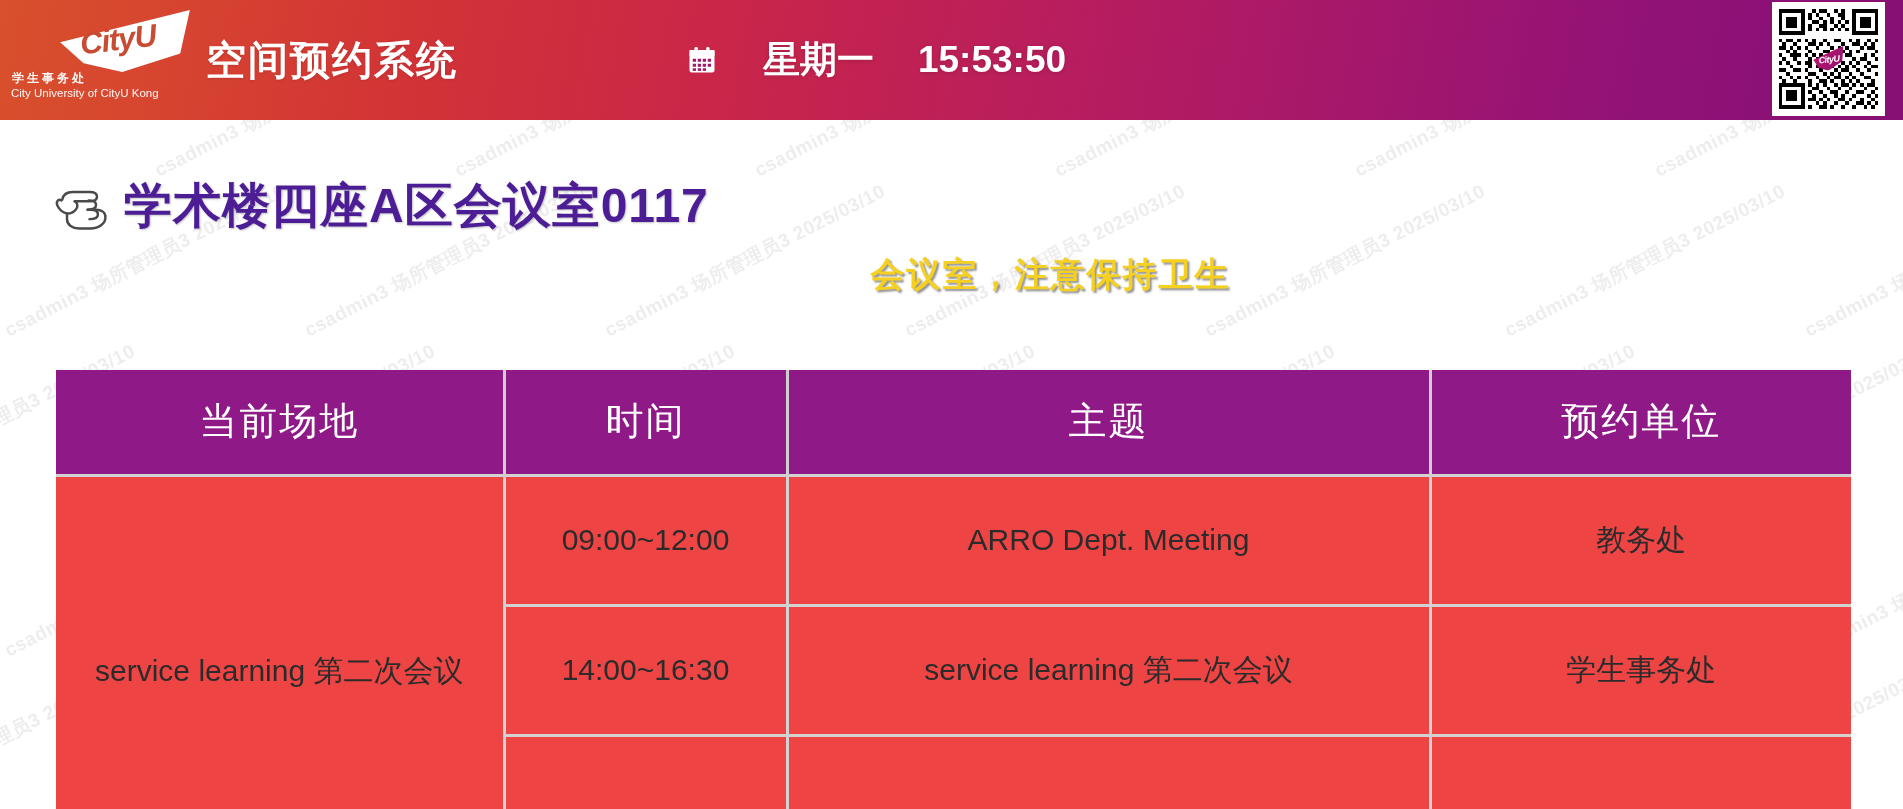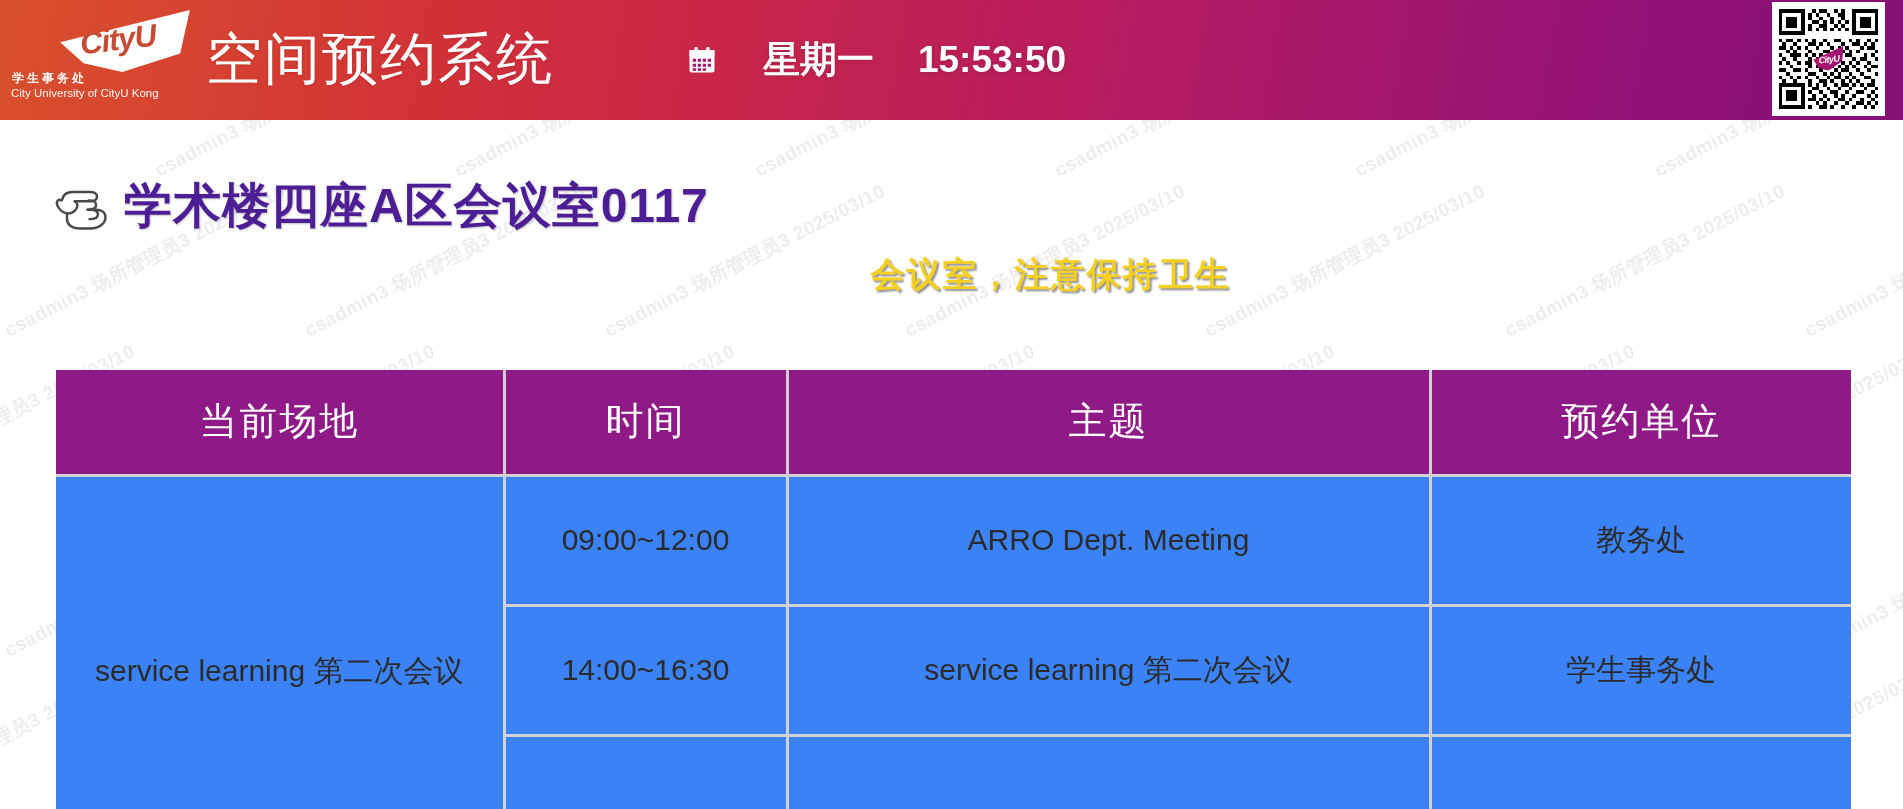--- a/index.html
+++ b/index.html
@@ -101,22 +101,22 @@
     letter-spacing: 0px;
     opacity: 0.95;
     font-family: "Liberation Sans", sans-serif;
   }
 
   .app-title {
     position: absolute;
     left: 206px;
     top: 50%;
     transform: translateY(-50%);
-    font-size: 56px;
-    font-weight: normal;
+    font-size: 40px;
+    font-weight: bold;
     color: #ffffff;
     letter-spacing: 2px;
     text-shadow: 0 1px 3px rgba(0,0,0,0.12);
   }
 
   .datetime {
     position: absolute;
     left: 0; right: 0;
     top: 50%;
     transform: translateY(-50%);
@@ -234,21 +234,21 @@
     font-size: 38px;
     font-weight: normal;
     height: 105px;
     text-align: center;
     border-right: 3px solid #cfcfcf;
     letter-spacing: 2px;
   }
   table.sched th:last-child { border-right: none; }
 
   table.sched td {
-    background: #3b82f6;
+    background: #ef4444;
     color: #2b2b2b;
     font-size: 30px;
     height: 130px;
     text-align: center;
     vertical-align: middle;
     border-right: 3px solid #d2d2d2;
     border-top: 3px solid #d2d2d2;
     padding: 4px 10px;
     line-height: 1.18;
     word-break: break-word;

